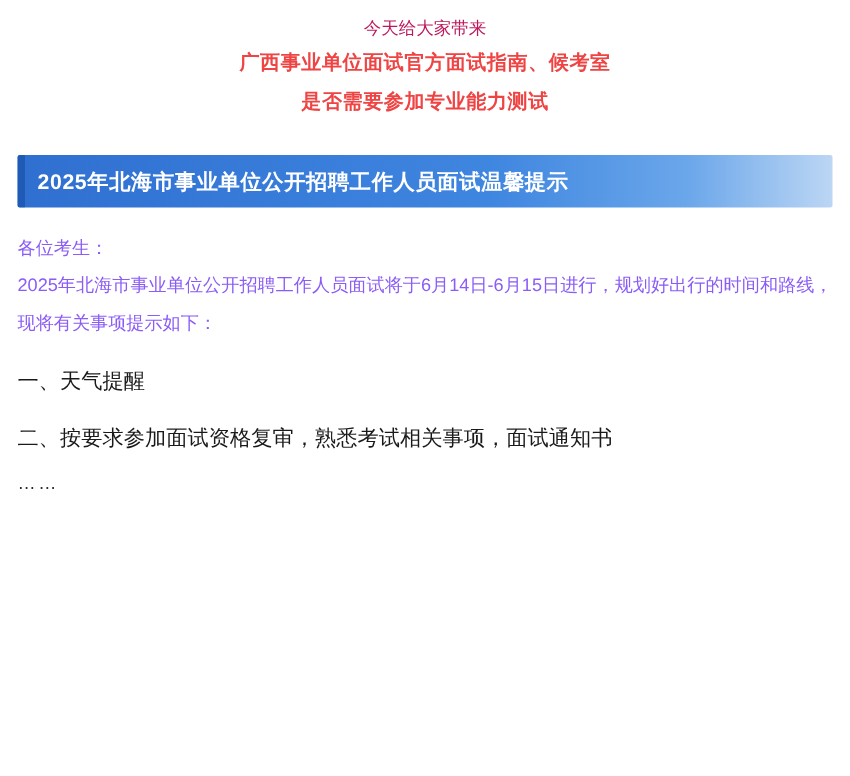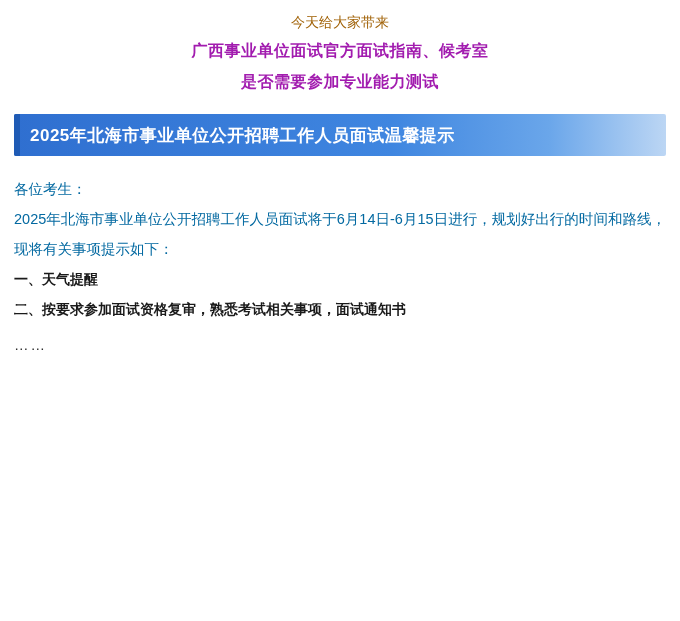--- a/index.html
+++ b/index.html
@@ -21,38 +21,38 @@
     box-sizing: border-box;
   }
 
   
   .top-block {
     padding-top: 8px;
     text-align: center;
   }
   .top-lead {
     font-size: 14px;
-    color: #a16207;
+    color: #be185d;
     line-height: 28px;
     font-weight: normal;
   }
   .top-red {
     font-size: 16px;
-    color: #a21caf;
+    color: #ef4444;
     font-weight: bold;
     line-height: 30px;
     letter-spacing: 0.5px;
   }
   .top-red.second {
     line-height: 32px;
   }
 
   
   .banner-wrap {
-    margin-top: 16px;
+    margin-top: 26px;
     padding: 0 14px;
   }
   .banner {
     position: relative;
     height: 42px;
     background: linear-gradient(90deg, #2f6fd0 0%, #3f86e0 58%, #6aa6ea 82%, #bcd6f4 100%);
     border-radius: 2px;
     display: flex;
     align-items: center;
     overflow: hidden;
@@ -72,33 +72,33 @@
     white-space: nowrap;
   }
 
   
   .content {
     padding: 18px 14px 0 14px;
   }
   .para {
     font-size: 14.5px;
     line-height: 30px;
-    color: #0369a1;
+    color: #8b5cf6;
     text-align: justify;
     margin: 0;
   }
   .para.salutation {
     margin-bottom: 0;
   }
   .section-head {
-    font-size: 14px;
+    font-size: 17px;
     line-height: 30px;
-    font-weight: bold;
+    font-weight: normal;
     color: #1a1a1a;
-    margin: 0 0 0 0;
+    margin: 16px 0 0 0;
   }
   .ellipsis {
     font-size: 14.5px;
     line-height: 30px;
     letter-spacing: 2px;
     color: #2b2b2b;
     margin: 6px 0 0 0;
   }
   b.em {
     font-weight: bold;

